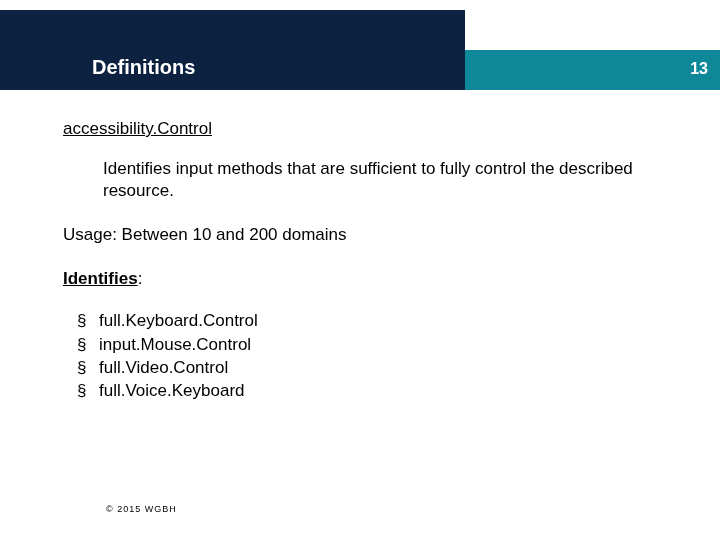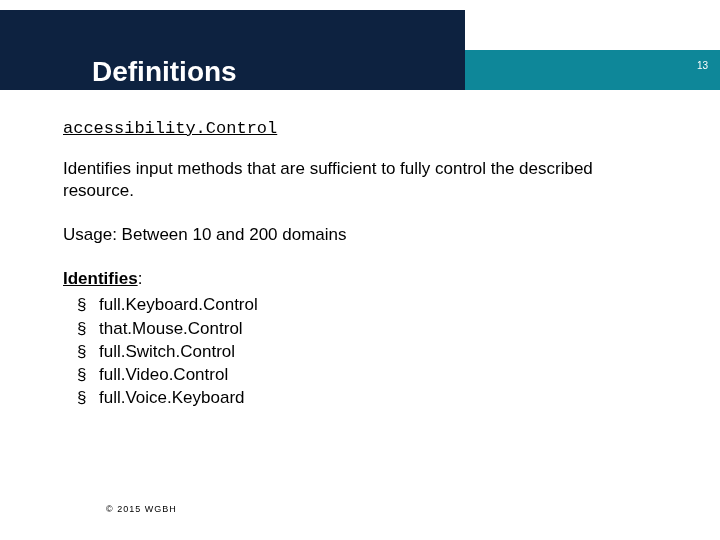--- a/index.html
+++ b/index.html
@@ -3,31 +3,31 @@
 <meta charset="utf-8">
 <style>
   * { margin: 0; padding: 0; box-sizing: border-box; }
   html, body { width: 720px; height: 540px; font-family: Arial, Helvetica, sans-serif; background: #fff; }
   .slide { position: relative; width: 720px; height: 540px; overflow: hidden; }
 
   
   .header-bar { position: absolute; top: 50px; left: 0; width: 720px; height: 40px; background: #007a99;  }
   
   .title-block { position: absolute; top: 10px; left: 0; width: 465px; height: 80px; background: #0a1e3c; }
-  .title-text { position: absolute; top: 56px; left: 92px; font-size: 28px; font-weight: bold; color: #fff; }
-  .page-num { position: absolute; top: 60px; right: 12px; color: #fff; font-size: 10px; font-weight: normal; }
+  .title-text { position: absolute; top: 56px; left: 92px; font-size: 20px; font-weight: bold; color: #fff; }
+  .page-num { position: absolute; top: 60px; right: 12px; color: #fff; font-size: 16px; font-weight: bold; }
 
   .body { position: absolute; top: 118px; left: 63px; width: 580px; color: #000; font-size: 17px; line-height: 1.3; }
 
-  .term { text-decoration: underline; margin-bottom: 18px; font-family: Liberation Mono, monospace; }
-  .desc { margin-bottom: 22px; }
+  .term { text-decoration: underline; margin-bottom: 18px; }
+  .desc { margin-bottom: 22px; margin-left: 40px; }
   .usage { margin-bottom: 22px; }
   .vocab-label { font-weight: bold; text-decoration: underline; display: inline; }
   .vocab-colon { font-weight: normal; }
-  ul.vocab { list-style: none; margin-top: 4px; margin-left: 14px; }
+  ul.vocab { list-style: none; margin-top: 20px; margin-left: 14px; }
   ul.vocab li { position: relative; padding-left: 22px; margin: 1px 0; }
   ul.vocab li::before { content: "§"; position: absolute; left: 0; top: 0; }
 
   .footer { position: absolute; bottom: 26px; left: 106px; font-size: 9px; letter-spacing: 1px; color: #000; }
 
   
   .header-bar { background: #0b8294; }
   
   .header-bar { top: 50px; height: 40px; }
   
@@ -46,22 +46,21 @@
   <div class="page-num">13</div>
 
   <div class="body">
     <div class="term">accessibility.Control</div>
     <div class="desc">Identifies input methods that are sufficient to fully control the described resource.</div>
     <div class="usage">Usage: Between 10 and 200 domains</div>
     <div>
       <span class="vocab-label">Identifies</span><span class="vocab-colon">:</span>
       <ul class="vocab">
         <li>full.Keyboard.Control</li>
-        <li>that.Mouse.Control</li>
-        <li>full.Switch.Control</li>
+        <li>input.Mouse.Control</li>
         <li>full.Video.Control</li>
         <li>full.Voice.Keyboard</li>
       </ul>
     </div>
   </div>
 
   <div class="footer">© 2015 WGBH</div>
 
 </div>
 

